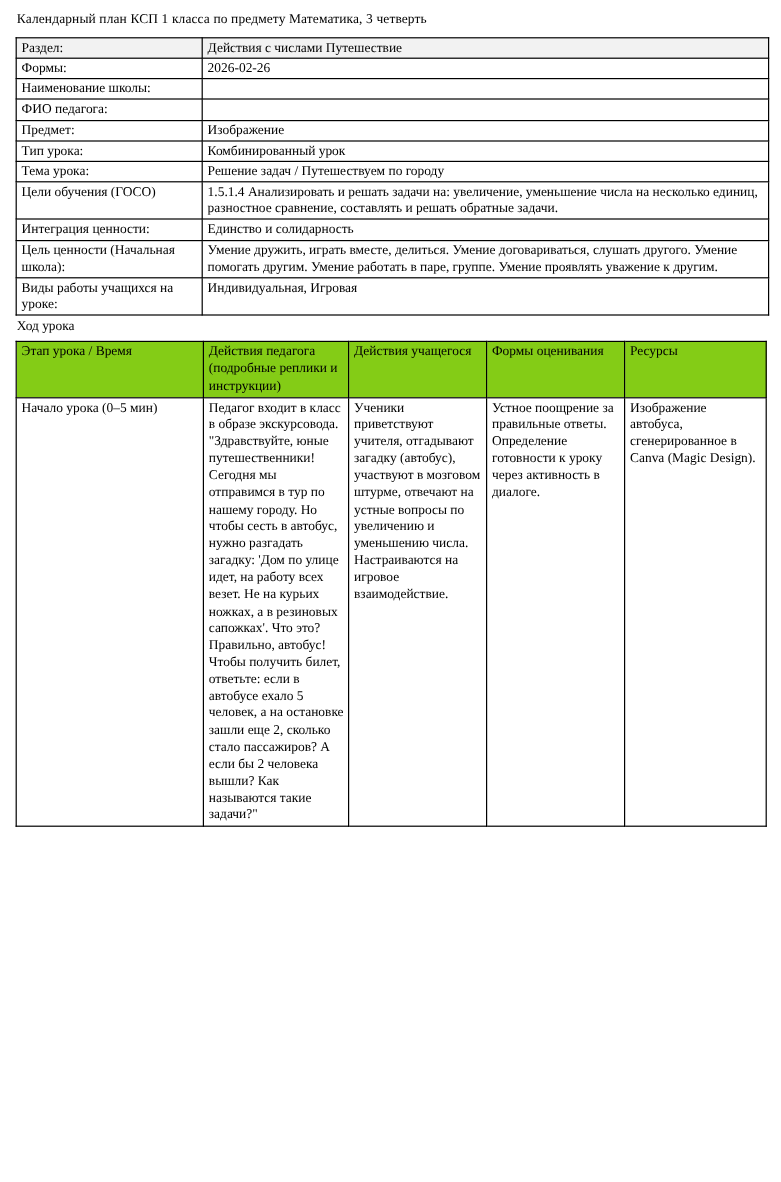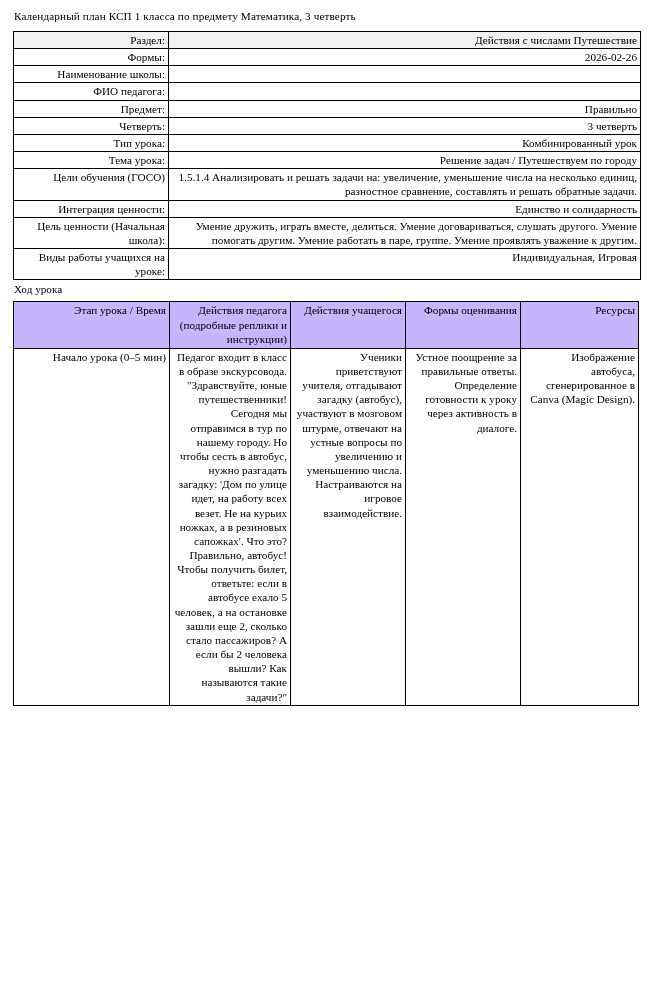--- a/index.html
+++ b/index.html
@@ -34,21 +34,21 @@
     border-collapse: collapse;
     table-layout: fixed;
     width: 627px;
     font-size: 11.2px;
     line-height: 14.15px;
   }
   table td, table th {
     border: 1px solid #000000;
     padding: 1px 3px 1px 4px;
     vertical-align: top;
-    text-align: right;
+    text-align: left;
     font-weight: normal;
     word-wrap: break-word;
     overflow-wrap: break-word;
     hyphens: none;
   }
   
   .info-table { width: 627px; }
   .info-table col.c-label { width: 155px; }
   .info-table col.c-value { width: 472px; }
   .info-table tr.shaded > td { background: #f2f2f2; }
@@ -63,21 +63,21 @@
     margin: 2px 0 5px 1px;
   }
 
   
   .plan-table { width: 625px; }
   .plan-table col.c1 { width: 156px; }
   .plan-table col.c2 { width: 121px; }
   .plan-table col.c3 { width: 115px; }
   .plan-table col.c4 { width: 115px; }
   .plan-table col.c5 { width: 118px; }
-  .plan-table thead td { background: #c4b5fd; }
+  .plan-table thead td { background: #84cc16; }
   .plan-table thead td { padding-bottom: 2px; }
   .plan-table tbody td { padding-top: 1px; }
 </style>
 </head>
 <body>
 
 <div class="page">
 
   <div class="doc-title">Календарный план КСП 1 класса по предмету Математика, 3 четверть</div>
 
@@ -98,25 +98,21 @@
         <tr>
           <td class="label">Наименование школы:</td>
           <td class="value empty-cell"></td>
         </tr>
         <tr>
           <td class="label">ФИО педагога:</td>
           <td class="value empty-cell"></td>
         </tr>
         <tr>
           <td class="label">Предмет:</td>
-          <td class="value">Правильно</td>
-        </tr>
-        <tr>
-          <td class="label">Четверть:</td>
-          <td class="value">3 четверть</td>
+          <td class="value">Изображение</td>
         </tr>
         <tr>
           <td class="label">Тип урока:</td>
           <td class="value">Комбинированный урок</td>
         </tr>
         <tr>
           <td class="label">Тема урока:</td>
           <td class="value">Решение задач / Путешествуем по городу</td>
         </tr>
         <tr>

